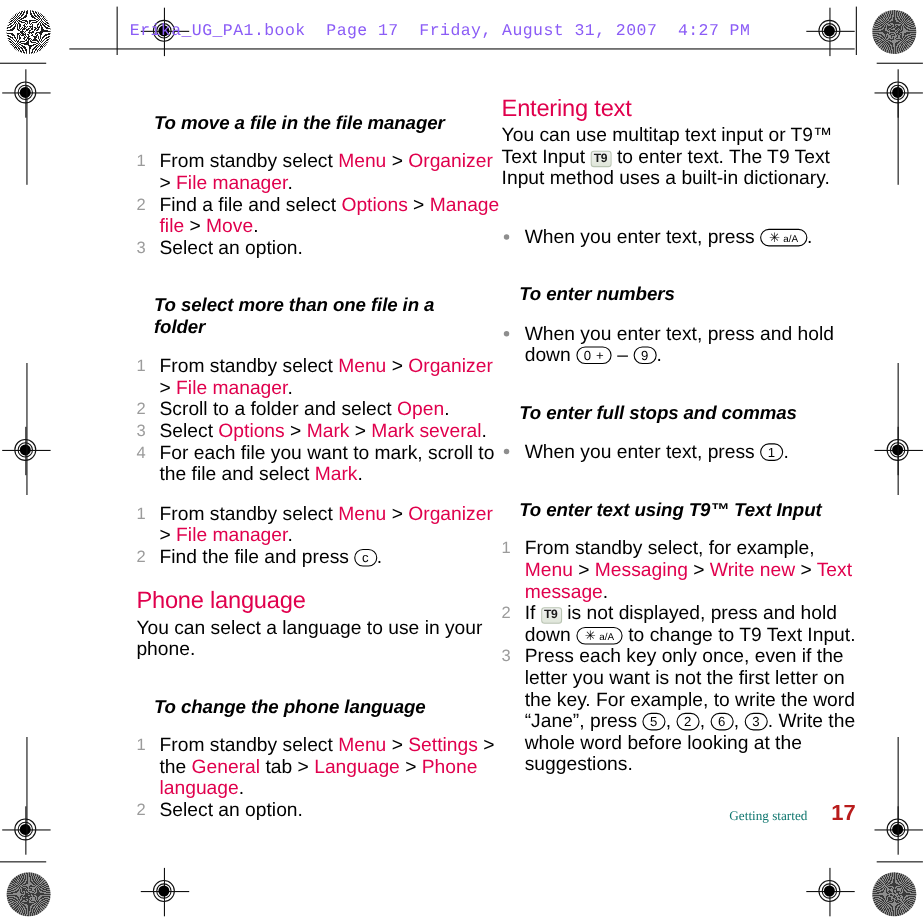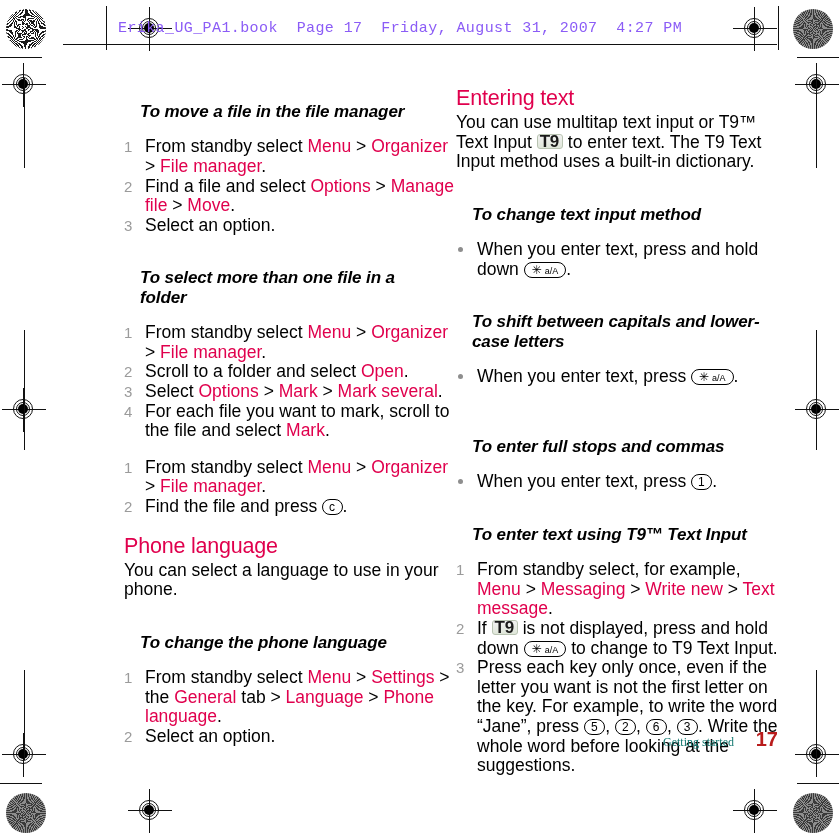--- a/index.html
+++ b/index.html
@@ -194,21 +194,21 @@
     font-family: "Liberation Sans", sans-serif;
     background: #fff;
   }
   .key.wide { padding: 0 7px; }
   .key .star { font-size: 12px; }
   .key .sm { font-size: 9px; letter-spacing: 0; }
 
   
   .t9badge {
     display: inline-block;
-    font-size: 17px;
+    font-size: 11px;
     line-height: 13px;
     height: 13px;
     padding: 0 3px 0 2px;
     border-radius: 3px;
     background: linear-gradient(#f2f2f2, #dfe6d9);
     border: 1px solid #b9c4b2;
     color: #1a1a1a;
     font-weight: bold;
     vertical-align: 1px;
     letter-spacing: -0.3px;
@@ -384,38 +384,37 @@
 
   <div class="col col-right">
 
     <div>
       <h2 class="section">Entering text</h2>
       <p class="para">You can use multitap text input or T9™ Text Input <span class="t9badge">T9</span> to enter text. The T9 Text Input method uses a built-in dictionary.</p>
     </div>
 
     <div class="gap-lg"></div>
 
-    <div>
-      <h3 class="sub">To change text input method</h3>
-      <ul class="steps">
-          <li><span class="bullet"></span><span>When you enter text, press and hold down <span class="key wide"><span class="star">✳</span><span class="sm"> a/A</span></span>.</span></li>
-        </ul>
-    </div>
-
-    <div class="gap-lg"></div>
-
-    <div>
-      <h3 class="sub">To shift between capitals and lower-case letters</h3>
+
+    <div class="gap-lg"></div>
+
+    <div>
       <ul class="steps">
           <li><span class="bullet"></span><span>When you enter text, press <span class="key wide"><span class="star">✳</span><span class="sm"> a/A</span></span>.</span></li>
         </ul>
     </div>
 
     <div class="gap-lg"></div>
 
+    <div>
+      <h3 class="sub">To enter numbers</h3>
+      <ul class="steps">
+          <li><span class="bullet"></span><span>When you enter text, press and hold down <span class="key">0 +</span> – <span class="key">9</span>.</span></li>
+        </ul>
+    </div>
 
     <div class="gap-lg"></div>
 
     <div>
       <h3 class="sub">To enter full stops and commas</h3>
       <ul class="steps">
           <li><span class="bullet"></span><span>When you enter text, press <span class="key">1</span>.</span></li>
         </ul>
     </div>
 

